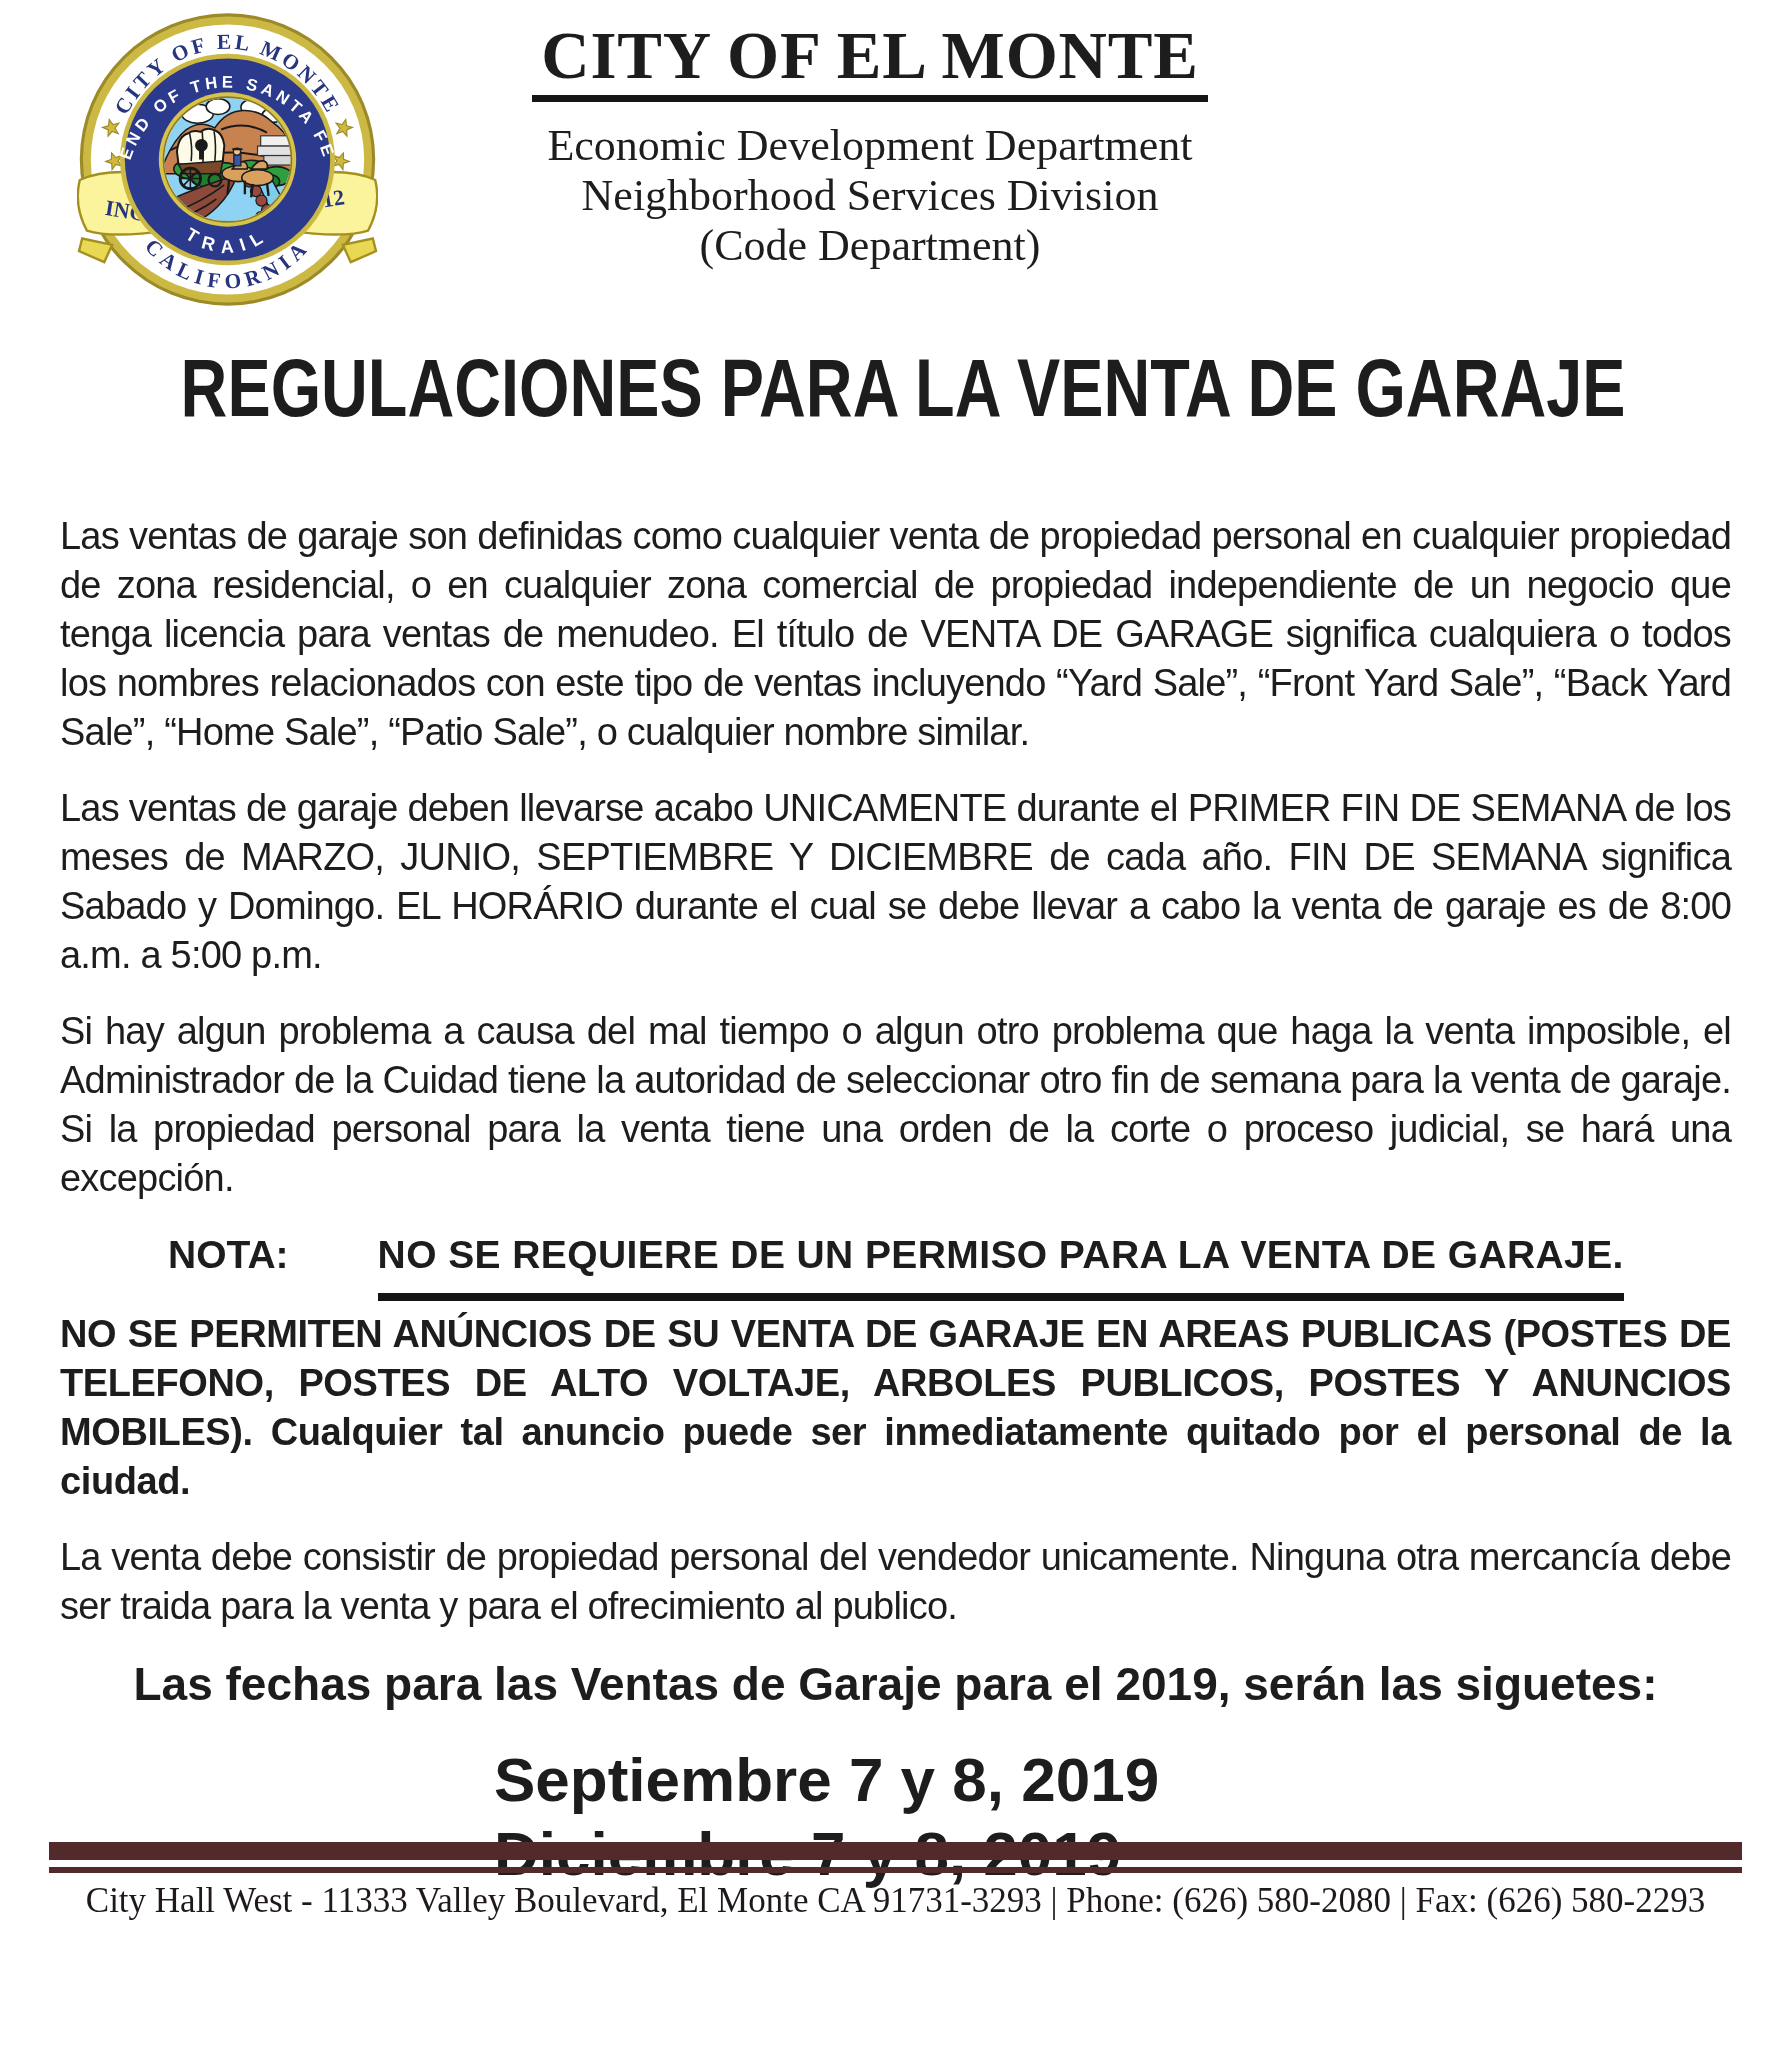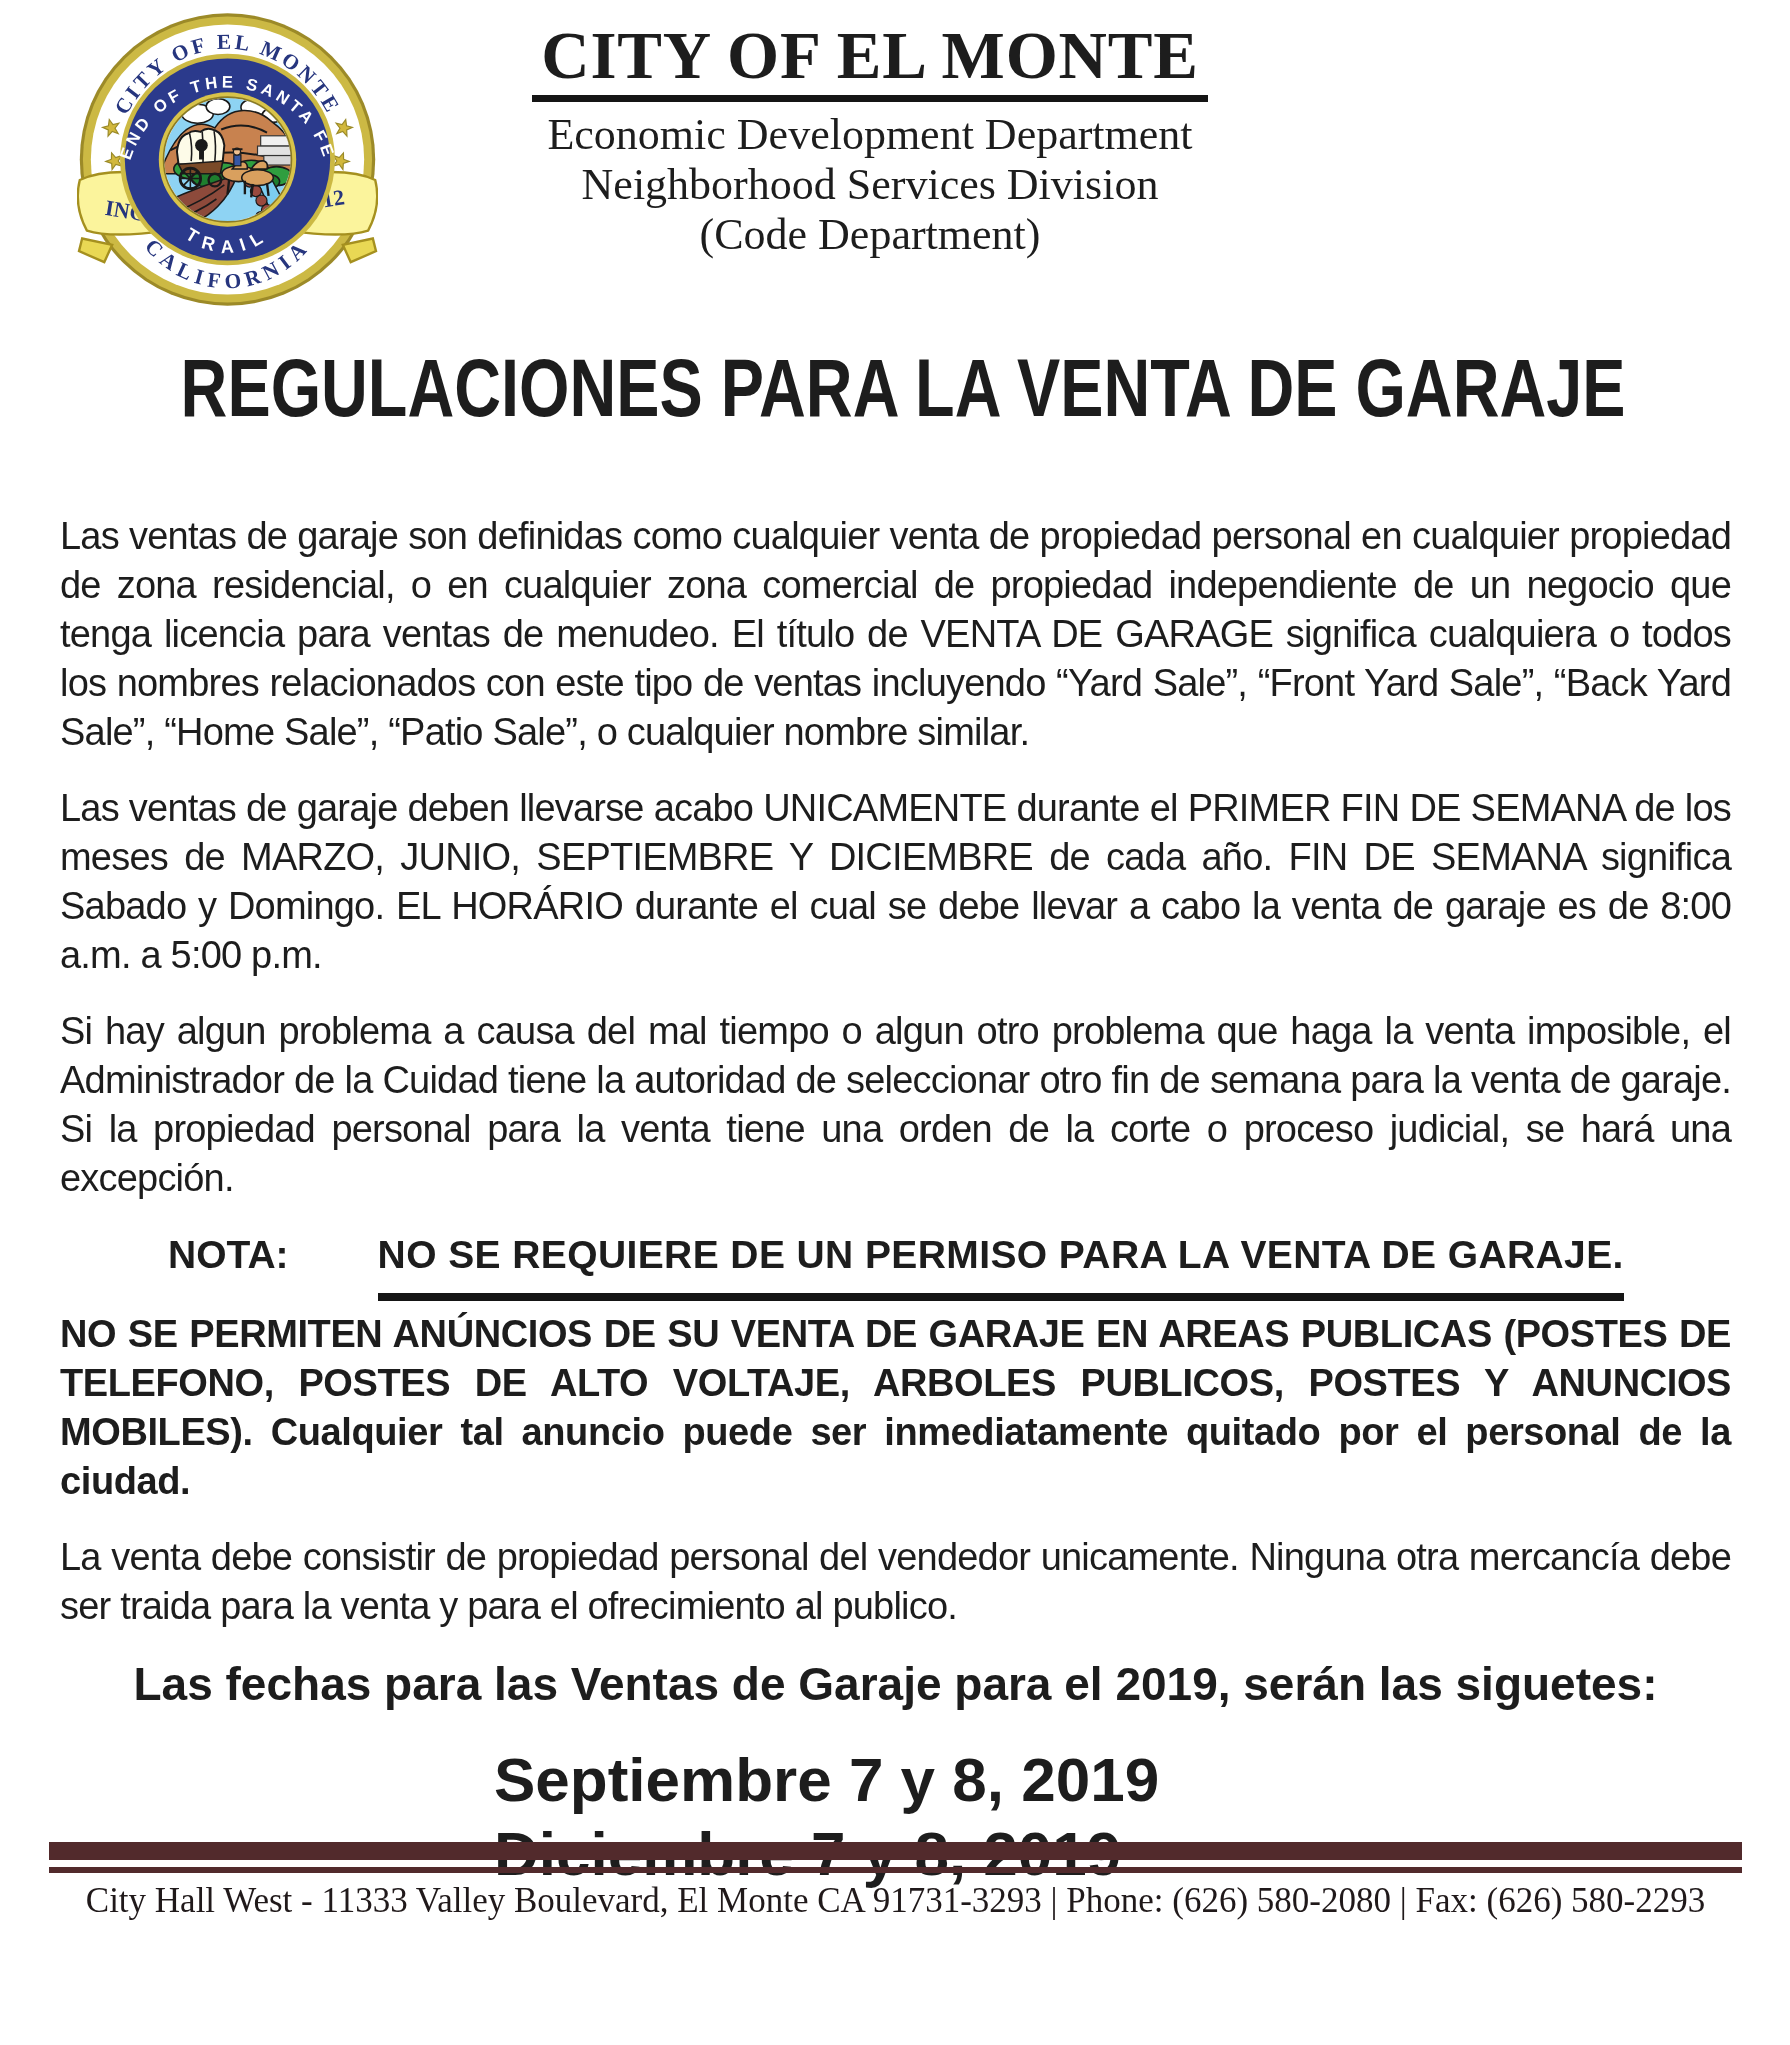--- a/index.html
+++ b/index.html
@@ -22,21 +22,21 @@
     font-family:"Liberation Serif", serif;
   }
   .org-title {
     display:inline-block;
     font-size:67px; font-weight:bold; line-height:1.04;
     border-bottom:7px solid #151515;
     padding:0 9.4px 4.7px 9.4px;
     letter-spacing:0.8px;
   }
   .dept { font-size:44px; line-height:50px; }
-  .dept-first { margin-top:8px; }
+  .dept-first { margin-top:19px; }
 
   
   .main-title { margin-top:35px; width:1754px; text-align:left; }
   .main-title span {
     display:inline-block; white-space:nowrap;
     font-size:81px; font-weight:bold; line-height:1.0;
     transform:scaleX(0.80); transform-origin:center;
   }
 
   

